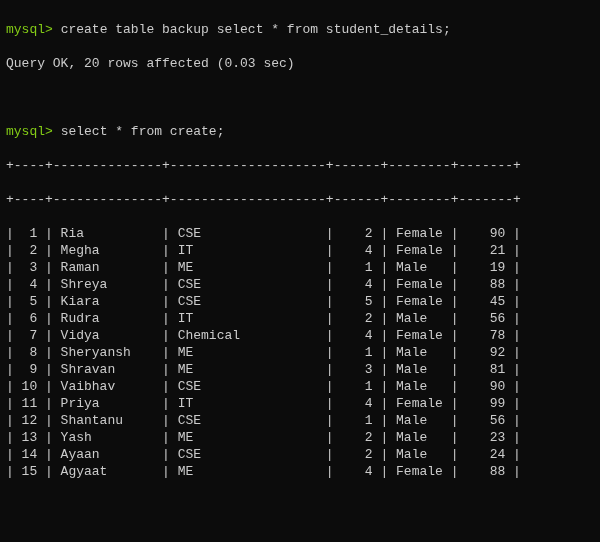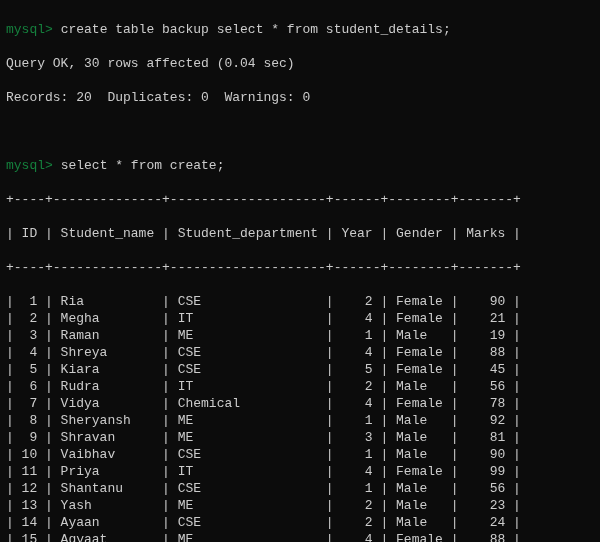--- a/index.html
+++ b/index.html
@@ -10,31 +10,29 @@
     font-family: Consolas, "Courier New", monospace;
     font-size: 13px;
     line-height: 17px;
     width: 600px;
   }
   .terminal {
     padding: 4px 6px;
     white-space: pre;
     overflow: hidden;
   }
-  .prompt { color: #15803d; }
+  .prompt { color: #84cc16; }
   .line { white-space: pre; }
 </style>
 </head>
 <body>
 
 <div class="terminal">
 <div class="line"><span class="prompt">mysql&gt;</span> <span>create table backup select * from student_details;</span></div>
-<div class="line">Query OK, 30 rows affected (0.04 sec)</div>
-<div class="line">Records: 20  Duplicates: 0  Warnings: 0</div>
+<div class="line">Query OK, 20 rows affected (0.03 sec)</div>
 <div class="line"> </div>
 <div class="line"><span class="prompt">mysql&gt;</span> <span>select * from create;</span></div>
 <div class="line">+----+--------------+--------------------+------+--------+-------+</div>
-<div class="line">| ID | Student_name | Student_department | Year | Gender | Marks |</div>
 <div class="line">+----+--------------+--------------------+------+--------+-------+</div>
 <div id="rows"><div class="line">|  1 | Ria          | CSE                |    2 | Female |    90 |</div><div class="line">|  2 | Megha        | IT                 |    4 | Female |    21 |</div><div class="line">|  3 | Raman        | ME                 |    1 | Male   |    19 |</div><div class="line">|  4 | Shreya       | CSE                |    4 | Female |    88 |</div><div class="line">|  5 | Kiara        | CSE                |    5 | Female |    45 |</div><div class="line">|  6 | Rudra        | IT                 |    2 | Male   |    56 |</div><div class="line">|  7 | Vidya        | Chemical           |    4 | Female |    78 |</div><div class="line">|  8 | Sheryansh    | ME                 |    1 | Male   |    92 |</div><div class="line">|  9 | Shravan      | ME                 |    3 | Male   |    81 |</div><div class="line">| 10 | Vaibhav      | CSE                |    1 | Male   |    90 |</div><div class="line">| 11 | Priya        | IT                 |    4 | Female |    99 |</div><div class="line">| 12 | Shantanu     | CSE                |    1 | Male   |    56 |</div><div class="line">| 13 | Yash         | ME                 |    2 | Male   |    23 |</div><div class="line">| 14 | Ayaan        | CSE                |    2 | Male   |    24 |</div><div class="line">| 15 | Agyaat       | ME                 |    4 | Female |    88 |</div></div>
 
 
 </div>
 
 </body></html>

